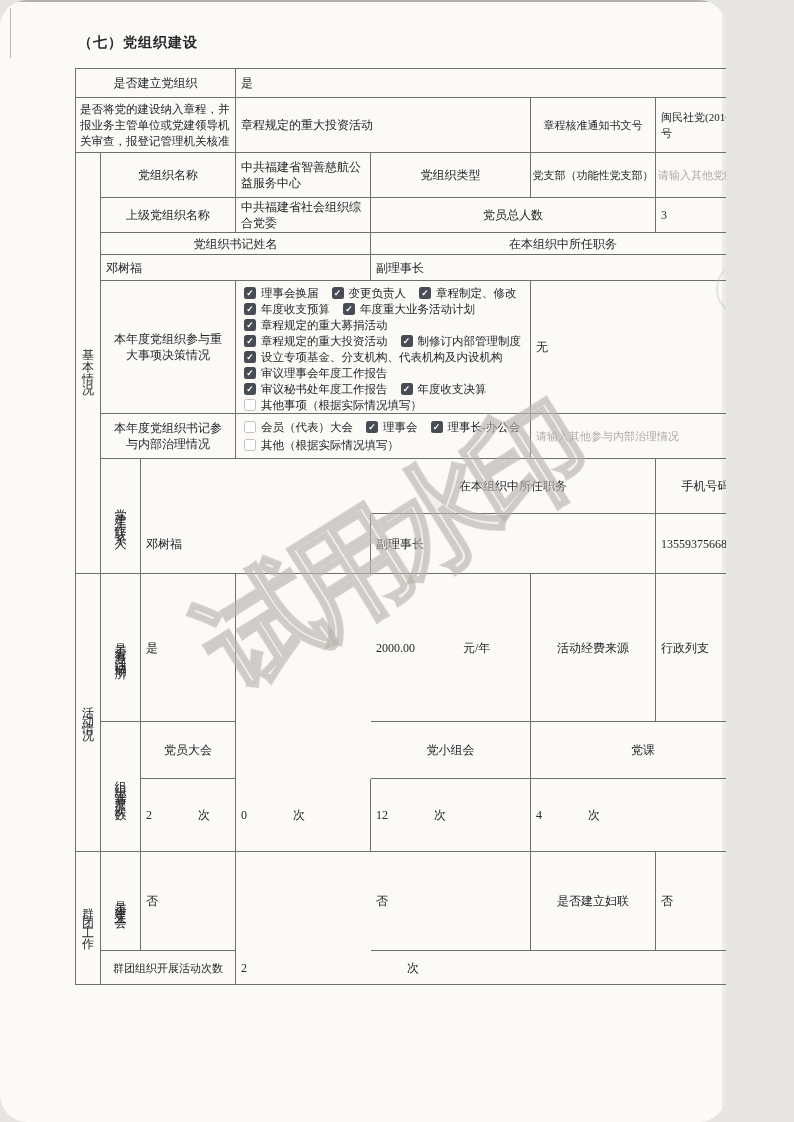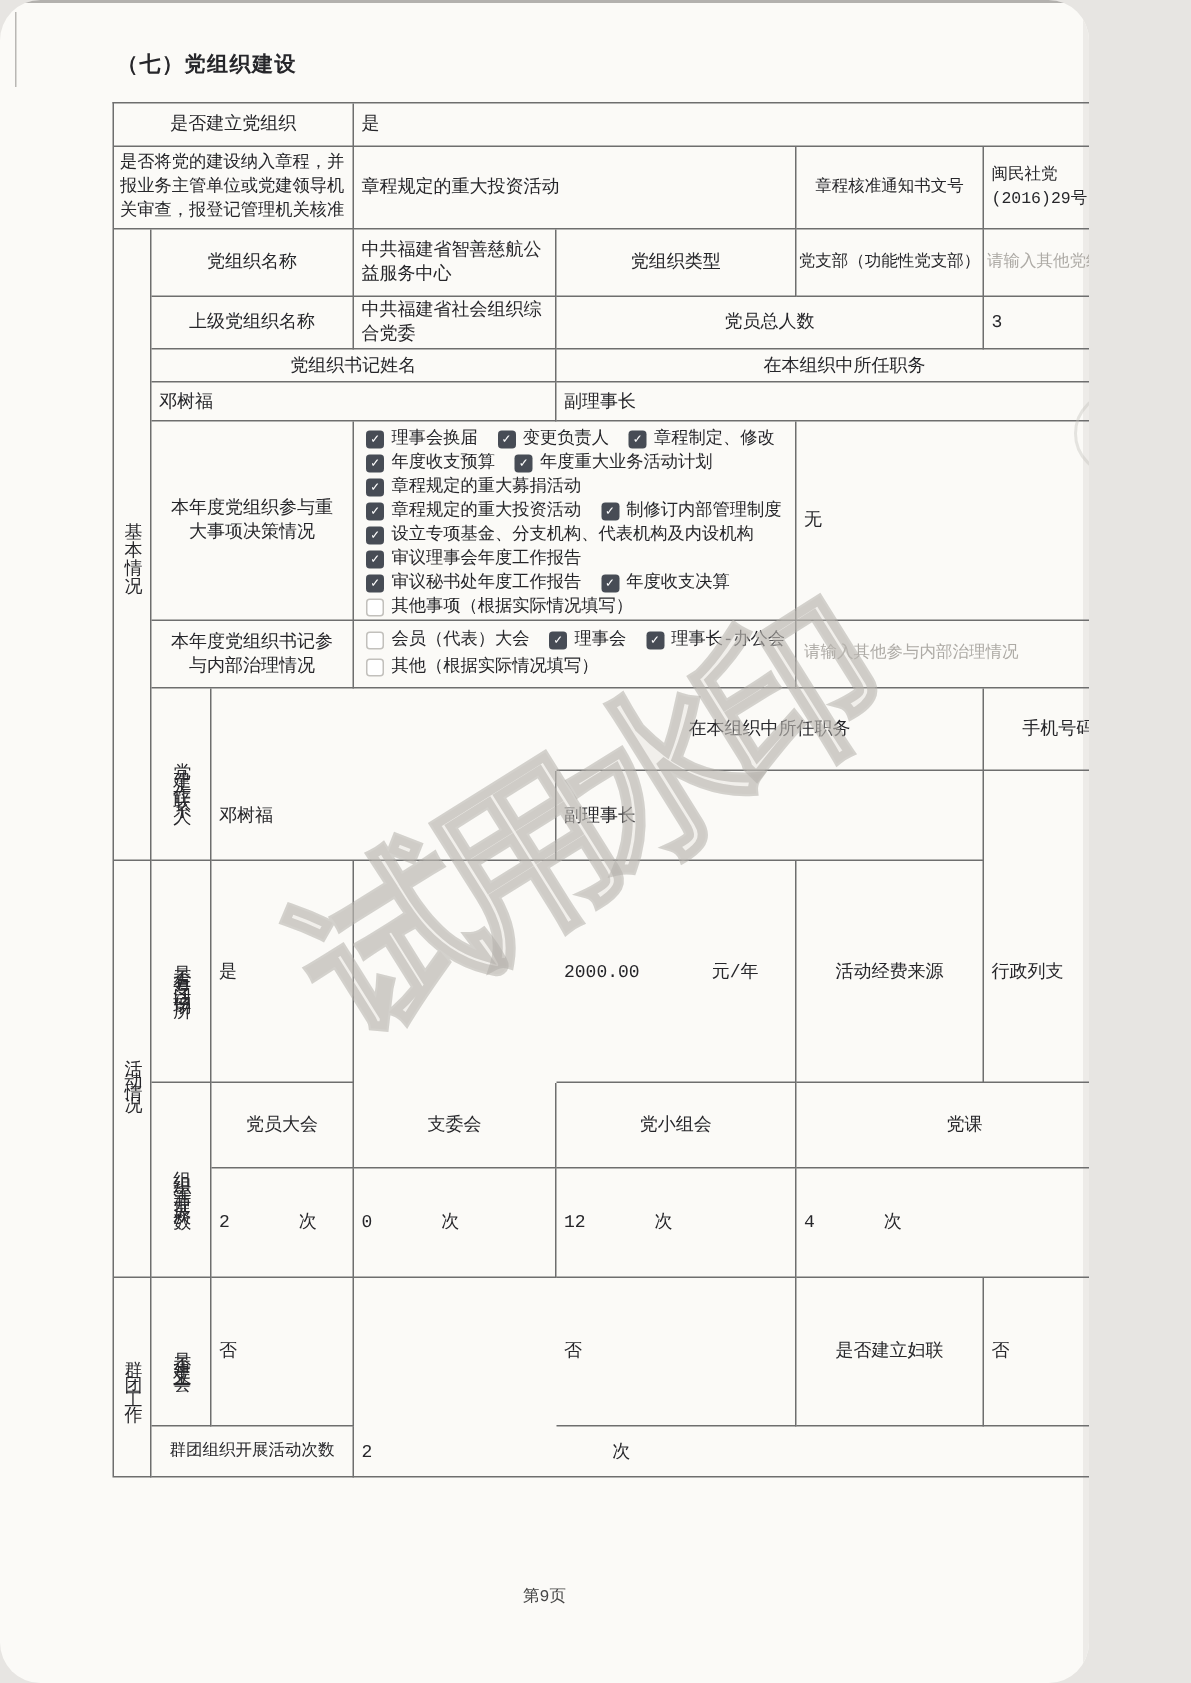--- a/index.html
+++ b/index.html
@@ -1,17 +1,17 @@
 <!DOCTYPE html>
 <html><head>
 <meta charset="utf-8">
 <style>
   html,body{margin:0;padding:0;background:#e7e5e2;}
   .page{position:relative;width:726px;height:1122px;background:#fbfaf7;overflow:hidden;
-        font-family:Liberation Mono, monospace;color:#26262a;border-radius:27px;}
+        font-family:Liberation Serif, serif;color:#26262a;border-radius:27px;}
   .scan-top{position:absolute;top:0;left:0;right:0;height:2px;background:#b3b1ae;}
   .scan-left{position:absolute;top:8px;left:10px;width:1px;height:50px;background:#b9b7b4;}
   .scan-right{position:absolute;top:0;right:0;width:4px;height:100%;background:#edebe8;}
   .title{position:absolute;left:78px;top:34px;font-size:14px;font-weight:bold;letter-spacing:1px;}
 
   .tbl{position:absolute;left:75px;top:68px;display:grid;
        grid-template-columns:25px 40px 95px 135px 160px 125px 100px;
        grid-template-rows:29px 55px 45px 35px 22px 26px 133px 45px 55px 60px 148px 57px 73px 99px 34px;
        border-top:1px solid #6e6e6e;border-left:1px solid #6e6e6e;}
   .c{border-right:1px solid #6e6e6e;border-bottom:1px solid #6e6e6e;box-sizing:border-box;
@@ -188,20 +188,21 @@
 
     <div class="c strip" style="grid-area:9/2/11/3">
       <span class="vtext" style="letter-spacing:5px">党建工作联系人</span>
     </div>
 
     <div class="c ctr" style="grid-area:9/5/10/7">在本组织中所任职务</div>
     <div class="c ctr" style="grid-area:9/7/10/8">手机号码</div>
 
     <div class="c" style="grid-area:10/3/11/5">邓树福</div>
     <div class="c" style="grid-area:10/5/11/7">副理事长</div>
+    <div class="c" style="grid-area:10/7/11/8">13559375668</div>
 
     <div class="c strip" style="grid-area:11/1/14/2">
       <span class="vtext" style="letter-spacing:8px">活动情况</span>
     </div>
 
     <div class="c strip" style="grid-area:11/2/12/3">
       <span class="vtext" style="letter-spacing:3px">是否有专门活动场所</span>
     </div>
     <div class="c" style="grid-area:11/3/12/4">是</div>
     <div class="c" style="grid-area:11/5/12/6">
@@ -209,21 +210,20 @@
       <span style="margin-left:48px">元/年</span>
     </div>
     <div class="c ctr" style="grid-area:11/6/12/7">活动经费来源</div>
     <div class="c" style="grid-area:11/7/12/8">行政列支</div>
 
     <div class="c strip" style="grid-area:12/2/14/3">
       <span class="vtext" style="letter-spacing:4px">组织生活开展次数</span>
     </div>
 
     <div class="c ctr" style="grid-area:12/3/13/4">党员大会</div>
-    <div class="c ctr" style="grid-area:12/4/13/5">支委会</div>
     <div class="c ctr" style="grid-area:12/5/13/6">党小组会</div>
     <div class="c ctr" style="grid-area:12/6/13/8">党课</div>
 
     <div class="c" style="grid-area:13/3/14/4">
       <span>2</span>
       <span class="unit">次</span>
     </div>
     <div class="c" style="grid-area:13/4/14/5">
       <span>0</span>
       <span class="unit">次</span>
@@ -252,14 +252,13 @@
     <div class="c ctr sm nw" style="grid-area:15/2/16/4;padding:2px 2px">群团组织开展活动次数</div>
     <div class="c" style="grid-area:15/4/16/8">
       <span>2</span>
       <span class="unit-far">次</span>
     </div>
 
   </div>
 
   <div class="wm">试用水印</div>
 
-  <div class="footer">第9页</div>
 </div>
 
 </body></html>

